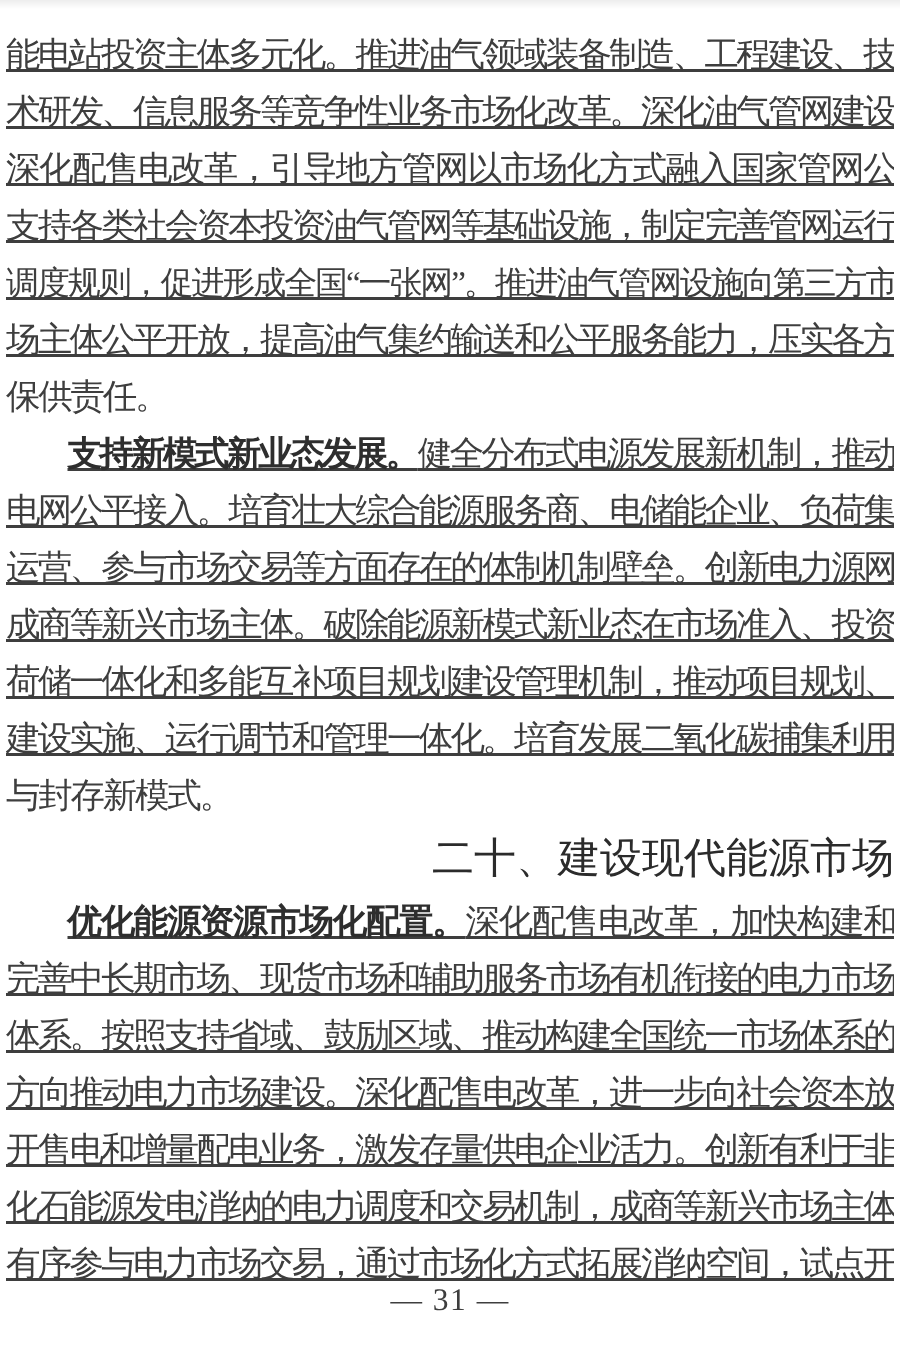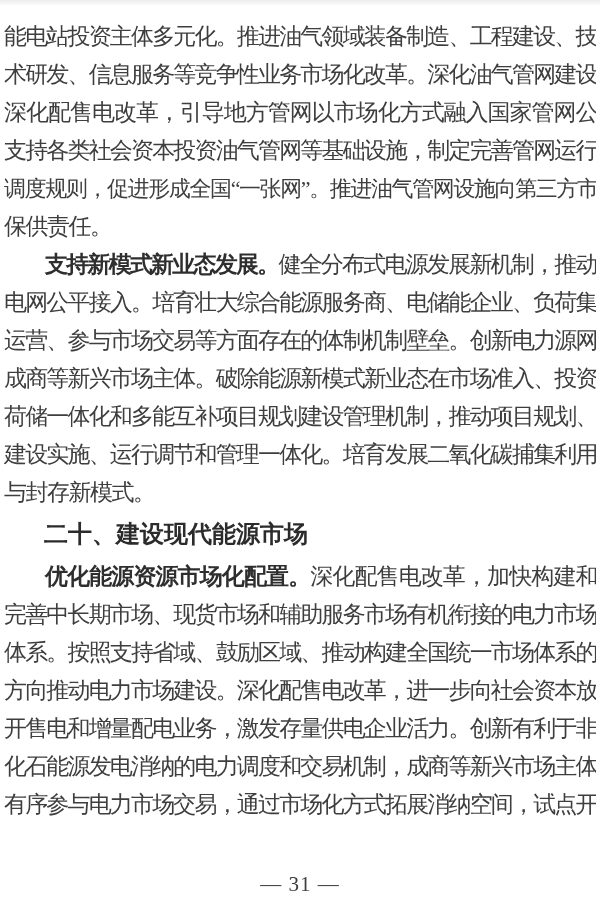--- a/index.html
+++ b/index.html
@@ -22,57 +22,60 @@
     line-height: 38px;
     letter-spacing: -2.5px;
     max-height: 38px;
     overflow: hidden;
     color: #3e3e3e;
   }
   .jline {
     text-align: justify;
     text-align-last: justify;
     text-justify: inter-character;
+    text-decoration: underline;
   }
   .tight { font-size: 22px; letter-spacing: -3px; }
   .indent { text-indent: 41px; }
   .lastline { letter-spacing: -1.5px; }
   .lead { font-weight: bold; color: #2e2e2e; }
   .heading {
     font-family: "Liberation Sans", "DejaVu Sans", sans-serif;
-    font-weight: bold;
-    font-size: 24px;
+    font-weight: normal;
+    font-size: 28px;
     line-height: 40px;
     letter-spacing: 0;
     color: #2b2b2b;
     margin: 2px 0 4px 40px;
+    text-align: right;
   }
   .footer {
     position: absolute;
-    left: 0; bottom: 10px;
+    left: 0; bottom: 28px;
     width: 100%;
     text-align: center;
   }
   .page-number {
     font-size: 21px;
     letter-spacing: 1px;
     color: #3e3e3e;
   }
 </style>
 </head>
 <body>
 
 <div class="page">
 
   <div class="para">
     <div class="line jline">能电站投资主体多元化。推进油气领域装备制造、工程建设、技</div>
     <div class="line jline">术研发、信息服务等竞争性业务市场化改革。深化油气管网建设</div>
     <div class="line jline">深化配售电改革，引导地方管网以市场化方式融入国家管网公司，</div>
     <div class="line jline">支持各类社会资本投资油气管网等基础设施，制定完善管网运行</div>
     <div class="line jline tight">调度规则，促进形成全国“一张网”。推进油气管网设施向第三方市</div>
+    <div class="line jline">场主体公平开放，提高油气集约输送和公平服务能力，压实各方</div>
     <div class="line lastline">保供责任。</div>
   </div>
 
   <div class="para">
     <div class="line jline indent"><span class="lead">支持新模式新业态发展。</span><span>健全分布式电源发展新机制，推动</span></div>
     <div class="line jline">电网公平接入。培育壮大综合能源服务商、电储能企业、负荷集</div>
     <div class="line jline">运营、参与市场交易等方面存在的体制机制壁垒。创新电力源网</div>
     <div class="line jline">成商等新兴市场主体。破除能源新模式新业态在市场准入、投资</div>
     <div class="line jline">荷储一体化和多能互补项目规划建设管理机制，推动项目规划、</div>
     <div class="line jline">建设实施、运行调节和管理一体化。培育发展二氧化碳捕集利用</div>

